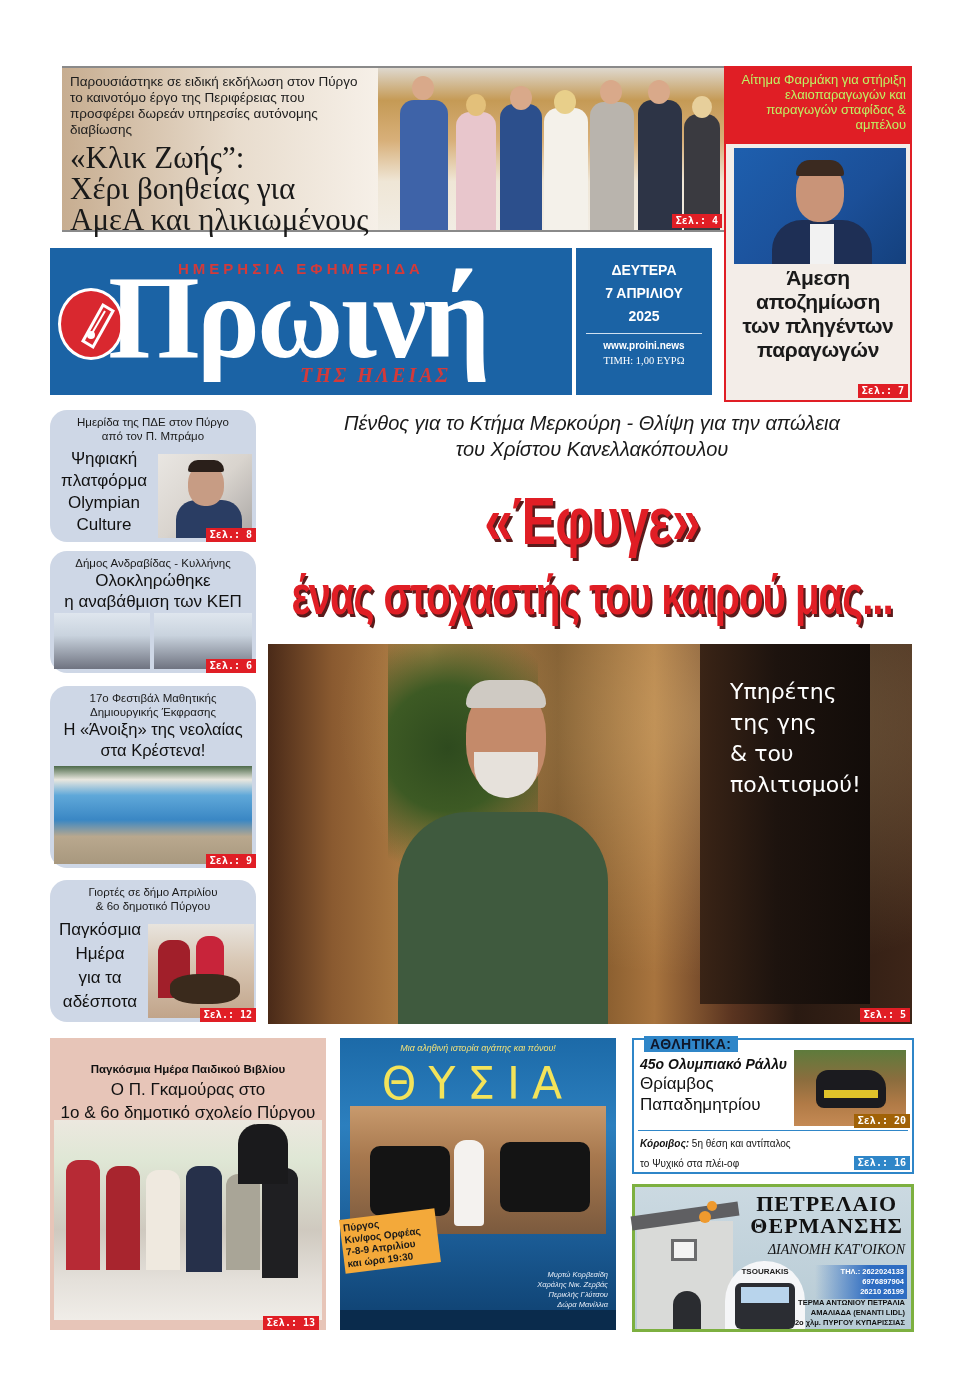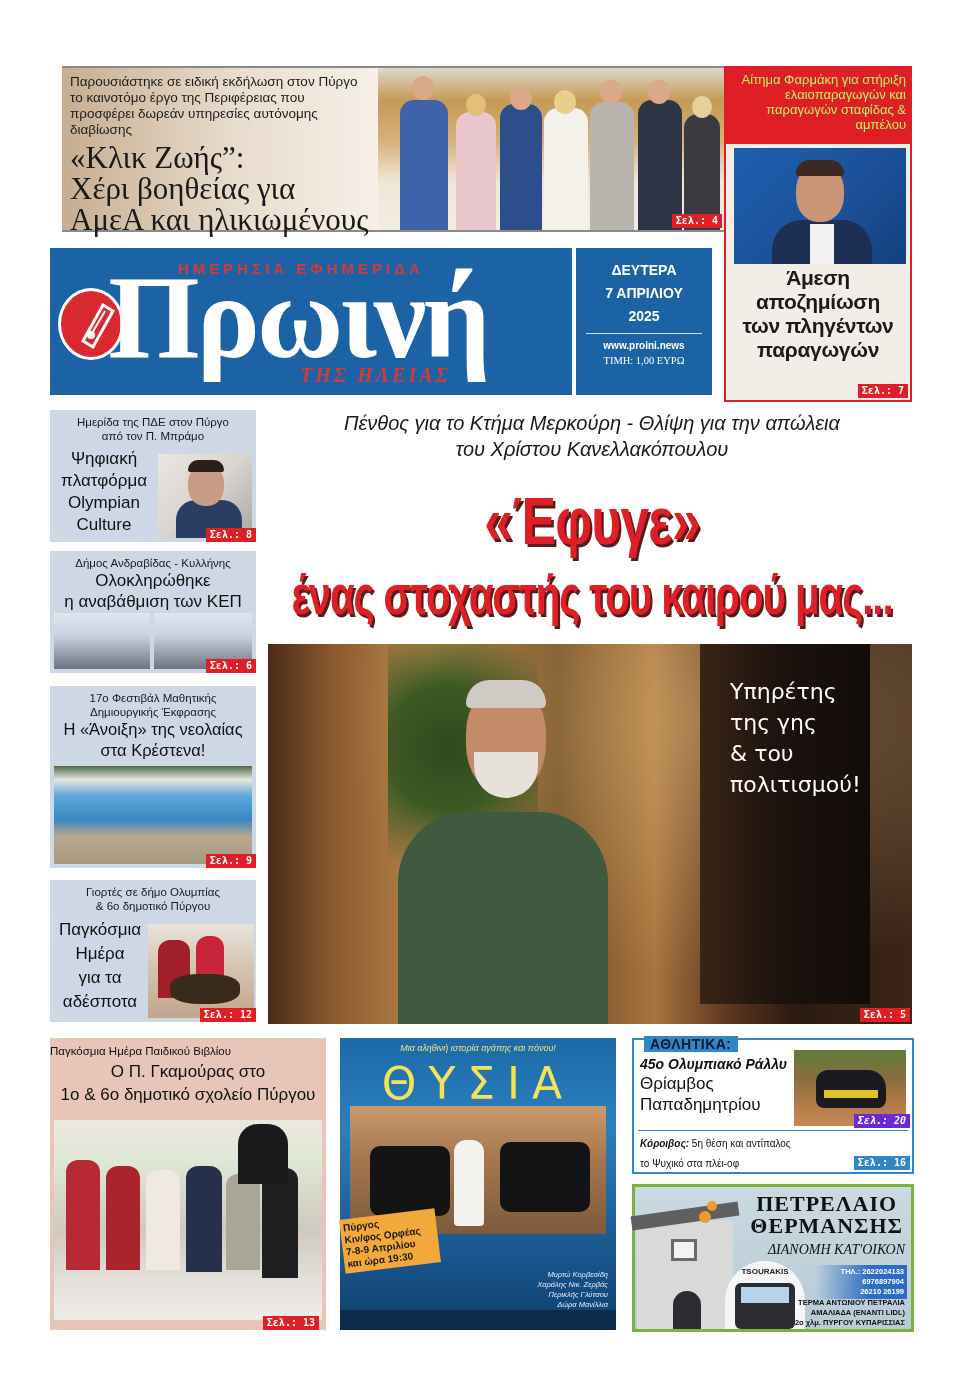--- a/index.html
+++ b/index.html
@@ -42,38 +42,38 @@
   #masthead .title { position: absolute; left: 58px; top: 6px; font-family: "Liberation Serif", "DejaVu Serif", serif; font-size: 118px; line-height: 128px; color: #fff; font-weight: bold; letter-spacing: -3px; }
   #masthead .tagline { position: absolute; left: 128px; top: 12px; font-size: 15px; letter-spacing: 4px; color: #d33a3a; font-weight: bold; }
   #masthead .subtitle { position: absolute; left: 250px; top: 116px; font-family: "Liberation Serif", "DejaVu Serif", serif; font-style: italic; font-size: 20px; letter-spacing: 3px; color: #d33a3a; font-weight: bold; }
   #dateblock { left: 576px; top: 248px; width: 136px; height: 147px; background: #1b63a5; color: #fff; text-align: center; }
   #dateblock .d { font-size: 14px; font-weight: bold; line-height: 17px; }
   #dateblock .rule { width: 116px; height: 1px; background: #cfe0f0; margin: 8px auto 6px; }
   #dateblock .url { font-size: 10px; font-weight: bold; }
   #dateblock .price { font-family: "Liberation Serif", "DejaVu Serif", serif; font-size: 10.5px; margin-top: 4px; }
 
   
-  .side-box { position: absolute; left: 50px; width: 206px; background: #ced7e6; }
+  .side-box { position: absolute; left: 50px; width: 206px; background: #ced7e6; border-radius: 17px; }
   .side-box .kicker { text-align: center; font-size: 11.5px; line-height: 14px; color: #1a1a1a; padding-top: 5px; }
   .side-box .headline { font-size: 17px; line-height: 20px; color: #111; }
 
   
   #main-kicker { left: 268px; top: 410px; width: 648px; text-align: center; font-style: italic; font-size: 20px; line-height: 26px; color: #1a1a1a; }
   #main-head1 { left: 268px; top: 488px; width: 648px; text-align: center; font-family: "Liberation Sans", sans-serif; font-weight: bold; font-size: 66px; line-height: 66px; color: #e01e25; transform: scaleX(0.78); transform-origin: center; text-shadow: 3px 3px 0 #5a1b1b; letter-spacing: -1px; }
   #main-head2 { left: 150px; top: 565px; width: 884px; text-align: center; font-weight: bold; font-size: 56px; line-height: 60px; color: #e01e25; transform: scaleX(0.72); transform-origin: center; text-shadow: 3px 3px 0 #5a1b1b; letter-spacing: -1.5px; }
   #main-photo { left: 268px; top: 644px; width: 644px; height: 380px;
     background:
       radial-gradient(ellipse at 70% 20%, rgba(255,220,150,0.35), rgba(0,0,0,0) 60%),
       linear-gradient(90deg, #4a2a18 0%, #8a5a30 10%, #b78548 25%, #6e4a22 45%, #a8743e 60%, #5a3420 72%, #2a1a12 82%, #3d2518 100%);
   }
   #main-photo .quote { position: absolute; left: 462px; top: 32px; color: #fff; font-family: "DejaVu Sans", sans-serif; font-size: 22px; line-height: 31px; }
 
   
   #book-box { left: 50px; top: 1038px; width: 276px; height: 292px; background: #e7c5b8; }
-  #book-box .kicker { font-size: 11.5px; line-height: 14px; padding-top: 6px; }
+  #book-box .kicker { text-align: center; font-size: 11.5px; line-height: 14px; padding-top: 24px; font-weight: bold; }
   #book-box .headline { text-align: center; font-size: 17px; line-height: 23px; margin-top: 2px; }
 
   #poster { left: 340px; top: 1038px; width: 276px; height: 292px;
     background: linear-gradient(180deg, #1c6aa8 0%, #2c7fbe 30%, #1a5a93 70%, #0e3f6e 100%); }
   #poster .tag { position: absolute; top: 5px; left: 0; width: 100%; text-align: center; color: #f2e27a; font-style: italic; font-size: 9px; }
   #poster .title { position: absolute; top: 20px; left: 0; width: 100%; text-align: center; color: #f3e35a; font-size: 44px; letter-spacing: 12px; font-family: "DejaVu Sans", sans-serif; }
   #poster .scene { position: absolute; left: 10px; top: 68px; width: 256px; height: 128px; background: linear-gradient(180deg, #c89a6d 0%, #a7784e 40%, #7b5a3e 100%); }
   #poster .info { position: absolute; left: 2px; top: 176px; width: 96px; background: #f3a93a; color: #1a1a1a; font-size: 10px; line-height: 12px; padding: 3px; transform: rotate(-7deg); font-weight: bold; }
   #poster .cast { position: absolute; right: 8px; top: 232px; text-align: right; color: #e8eef8; font-size: 7.5px; line-height: 10px; font-style: italic; }
   #poster .footer { position: absolute; left: 0; bottom: 0; width: 100%; height: 20px; background: #0a2b4c; }
@@ -200,21 +200,21 @@
   <div class="headline" style="text-align:center;font-size:16.5px;line-height:21px;">
     <div>Η «Άνοιξη» της νεολαίας</div>
     <div>στα Κρέστενα!</div>
   </div>
   <div class="photo" style="left:4px;top:80px;width:198px;height:98px;background:linear-gradient(180deg,#4d6a4a 0%,#e9e7df 14%,#5fa8d9 30%,#3a87c4 55%,#b9a88e 72%,#a8987e 100%);"></div>
   <span class="page-badge" style="right:0;bottom:0;">Σελ.: 9</span>
 </div>
 
 <div class="side-box" style="top:880px;height:142px;">
   <div class="kicker">
-    <div>Γιορτές σε δήμο Ολυμπίας</div>
+    <div>Γιορτές σε δήμο Απριλίου</div>
     <div>&amp; 6ο δημοτικό Πύργου</div>
   </div>
   <div class="headline" style="position:absolute;left:4px;top:38px;width:92px;text-align:center;font-size:17px;line-height:24px;">
     <div>Παγκόσμια</div>
     <div>Ημέρα</div>
     <div>για τα</div>
     <div>αδέσποτα</div>
   </div>
   <div class="photo" style="left:98px;top:44px;width:106px;height:94px;background:linear-gradient(180deg,#e8e4de 0%,#d8c7b4 40%,#c1a48a 100%);">
     <div style="position:absolute;left:10px;top:16px;width:32px;height:58px;background:#a11f2a;border-radius:12px 12px 0 0;"></div>
@@ -299,21 +299,21 @@
     <div class="it" style="font-size:14px;line-height:17px;">45ο Ολυμπιακό Ράλλυ</div>
     <div style="font-size:17px;line-height:21px;">
       <div>Θρίαμβος</div>
       <div>Παπαδημητρίου</div>
     </div>
   </div>
   <div class="photo" style="left:160px;top:10px;width:112px;height:76px;background:linear-gradient(180deg,#5e7b3c 0%,#8c6d3e 40%,#b07a46 70%,#c58a54 100%);">
     <div style="position:absolute;left:22px;top:20px;width:70px;height:38px;background:#1b1b1f;border-radius:12px 18px 8px 8px;"></div>
     <div style="position:absolute;left:30px;top:40px;width:54px;height:8px;background:#e0c22a;"></div>
   </div>
-  <span class="page-badge" style="right:2px;top:74px;background:#6d28d9;font-style:italic;">Σελ.: 20</span>
+  <span class="page-badge" style="right:2px;top:74px;background:#a16207;">Σελ.: 20</span>
   <div class="rule"></div>
   <div style="position:absolute;left:6px;top:94px;font-size:10px;line-height:20px;">
     <div><span class="it">Κόροιβος:</span> <span>5η θέση και αντίπαλος</span></div>
     <div>το Ψυχικό στα πλέι-οφ</div>
   </div>
   <span class="page-badge" style="right:2px;bottom:2px;background:#2f86c8;">Σελ.: 16</span>
 </div>
 
 <div id="ad-box" class="abs">
 

